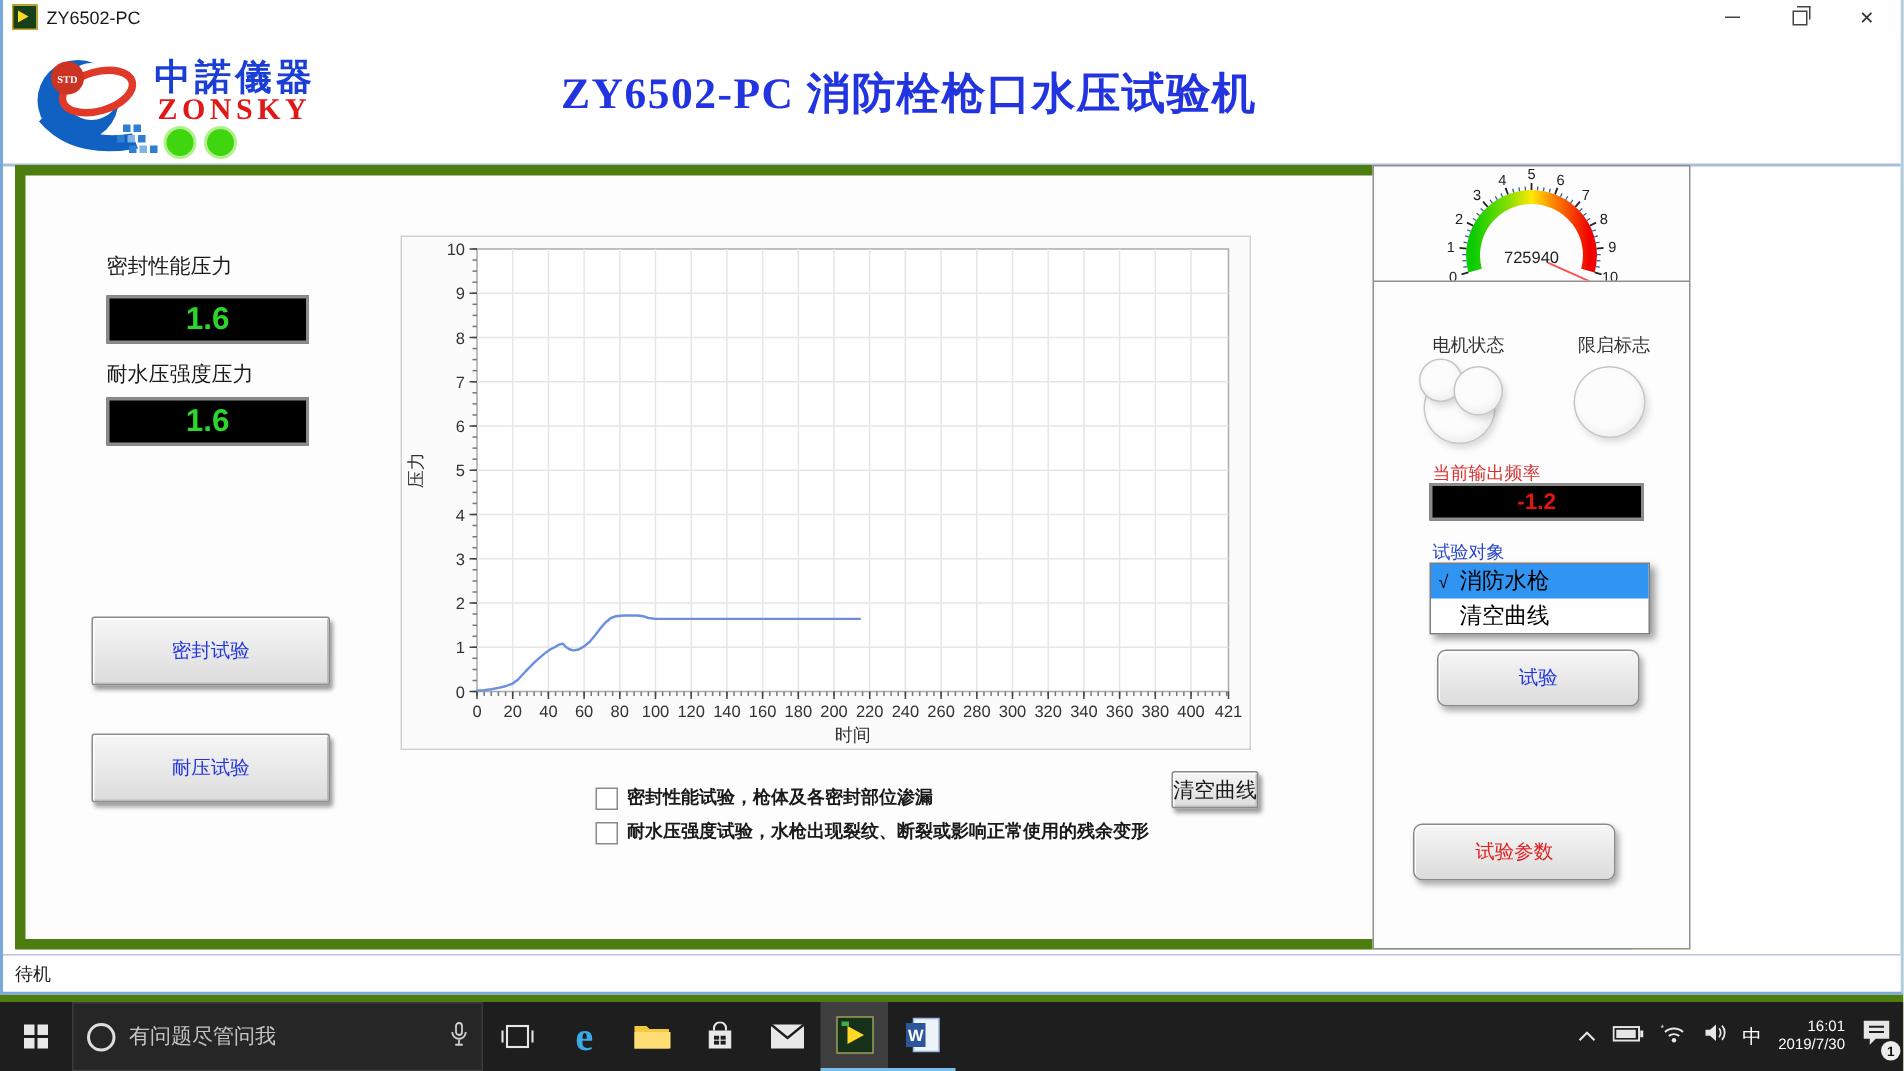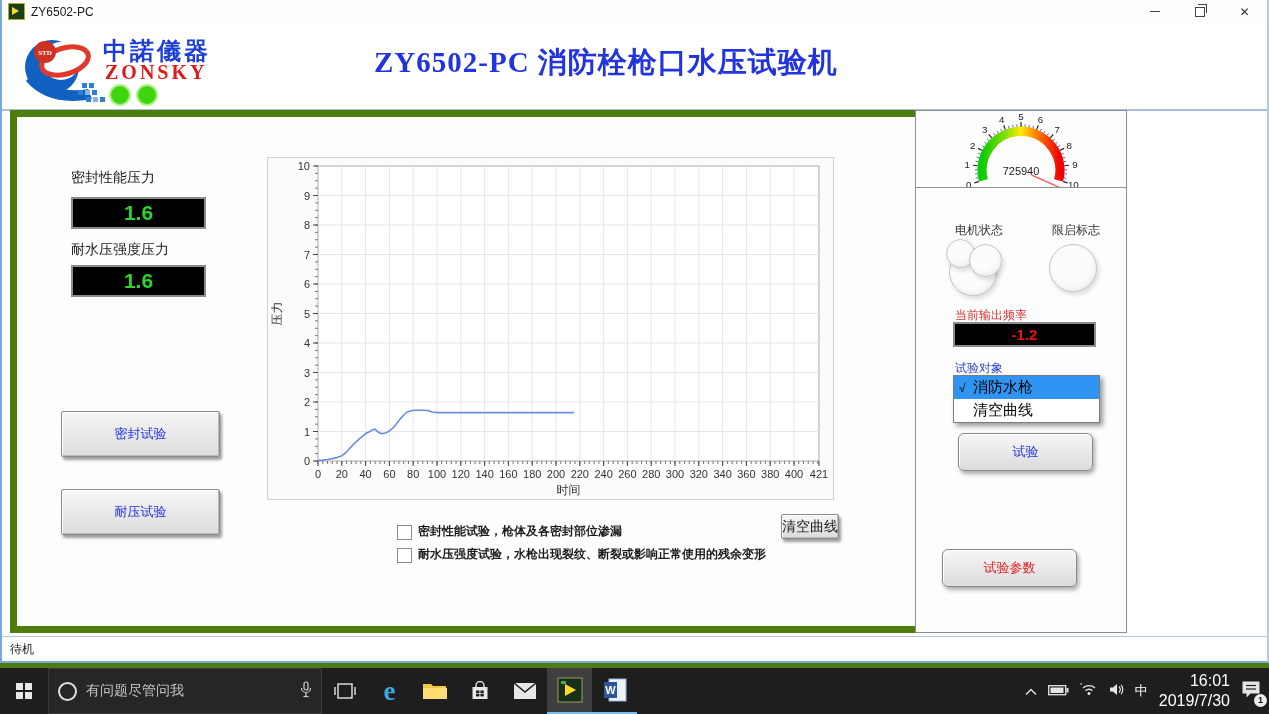--- a/index.html
+++ b/index.html
@@ -57,21 +57,21 @@
   .win-logo{display:grid;grid-template-columns:7px 7px;grid-template-rows:7px 7px;gap:1.5px;}
   .win-logo span{background:#e8e8e8;}
   .tk-search{width:274px;background:#262626;border:1px solid #3a3a3a;box-sizing:border-box;display:flex;align-items:center;padding:0 9px;color:#c4c4c4;font-size:14px;}
   .cortana-ring{width:15px;height:15px;border:2px solid #dedede;border-radius:50%;margin-right:9px;flex:none;}
   .tk-mic{margin-left:auto;}
   .tk-icon{width:45px;display:flex;align-items:center;justify-content:center;box-sizing:border-box;}
   .tk-active{background:#3f3f3f;border-bottom:2px solid #76c0f0;}
   .tk-open{border-bottom:2px solid #76c0f0;}
   .edge-e{font-size:27px;font-weight:bold;color:#3ba9e2;font-family:"Liberation Serif","DejaVu Serif",serif;}
   .tk-tray{margin-left:auto;display:flex;align-items:center;gap:11px;padding:0 8px;color:#fff;}
-  .tray-clock{font-size:16px;line-height:1.25;text-align:right;color:#fff;}
+  .tray-clock{font-size:10px;line-height:1.25;text-align:right;color:#fff;}
   .tray-ime{font-size:13px;color:#fff;}
   .notif-wrap{position:relative;}
   .notif-badge{position:absolute;right:-6px;bottom:-4px;width:13px;height:13px;border-radius:50%;background:#ececec;color:#111;
                font-size:9px;display:flex;align-items:center;justify-content:center;font-weight:bold;}
 </style>
 </head>
 <body>
 
 <div class="screen">
   <div class="app-window">

